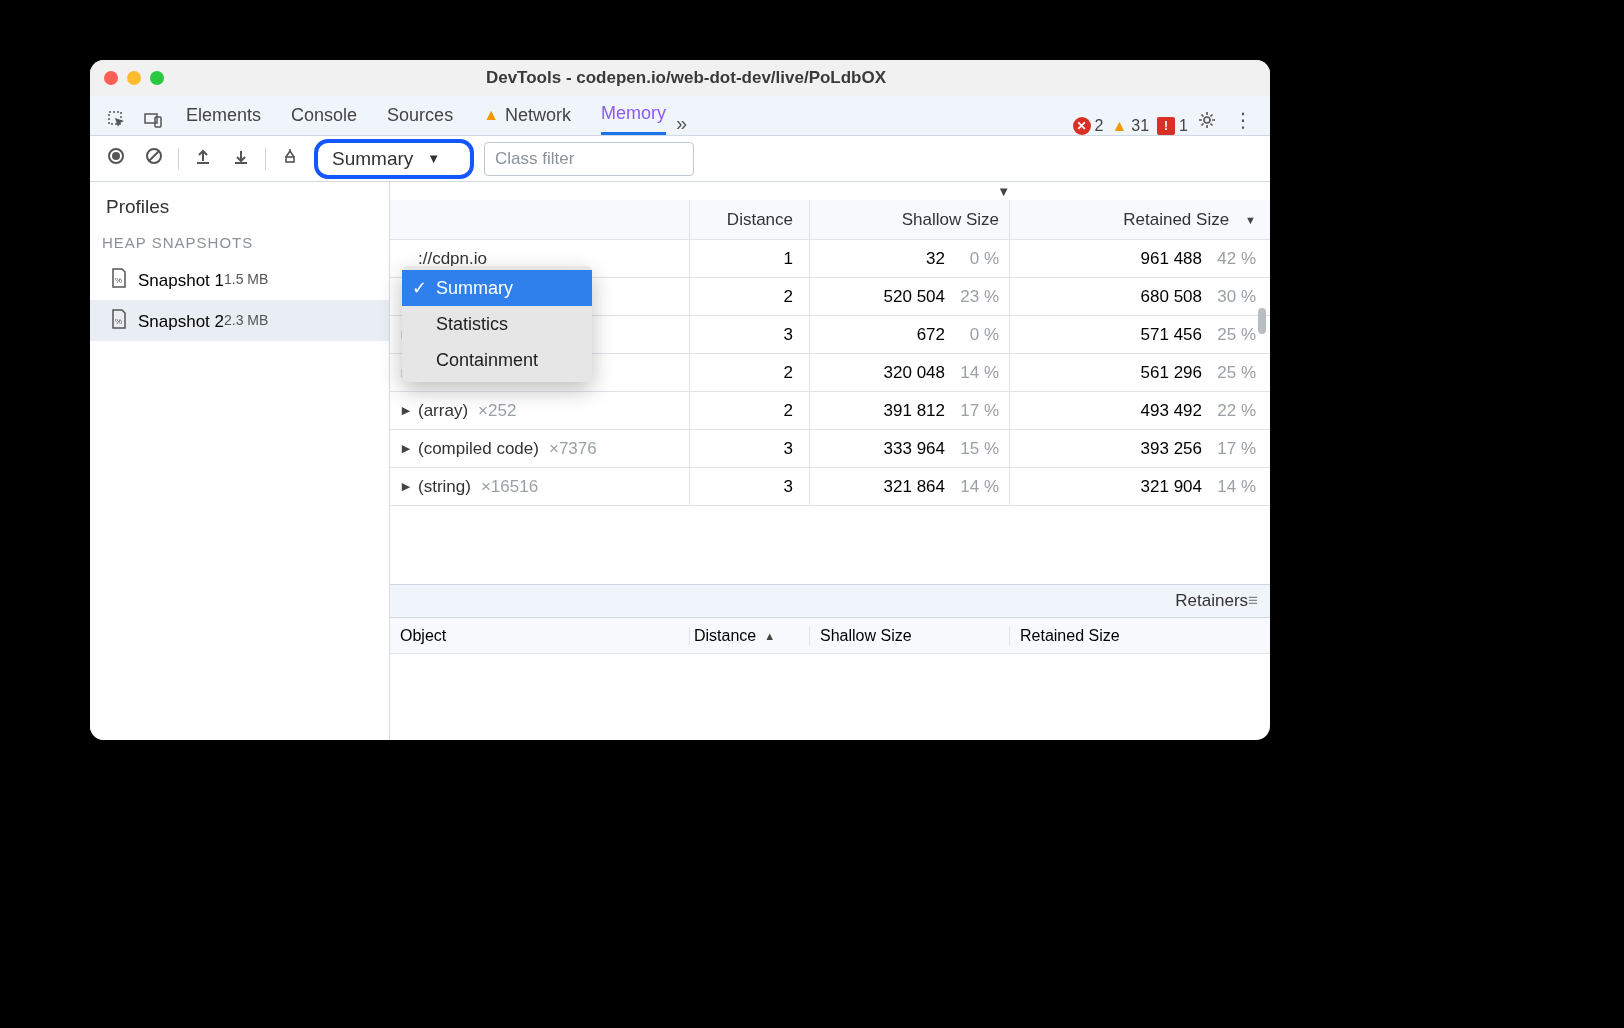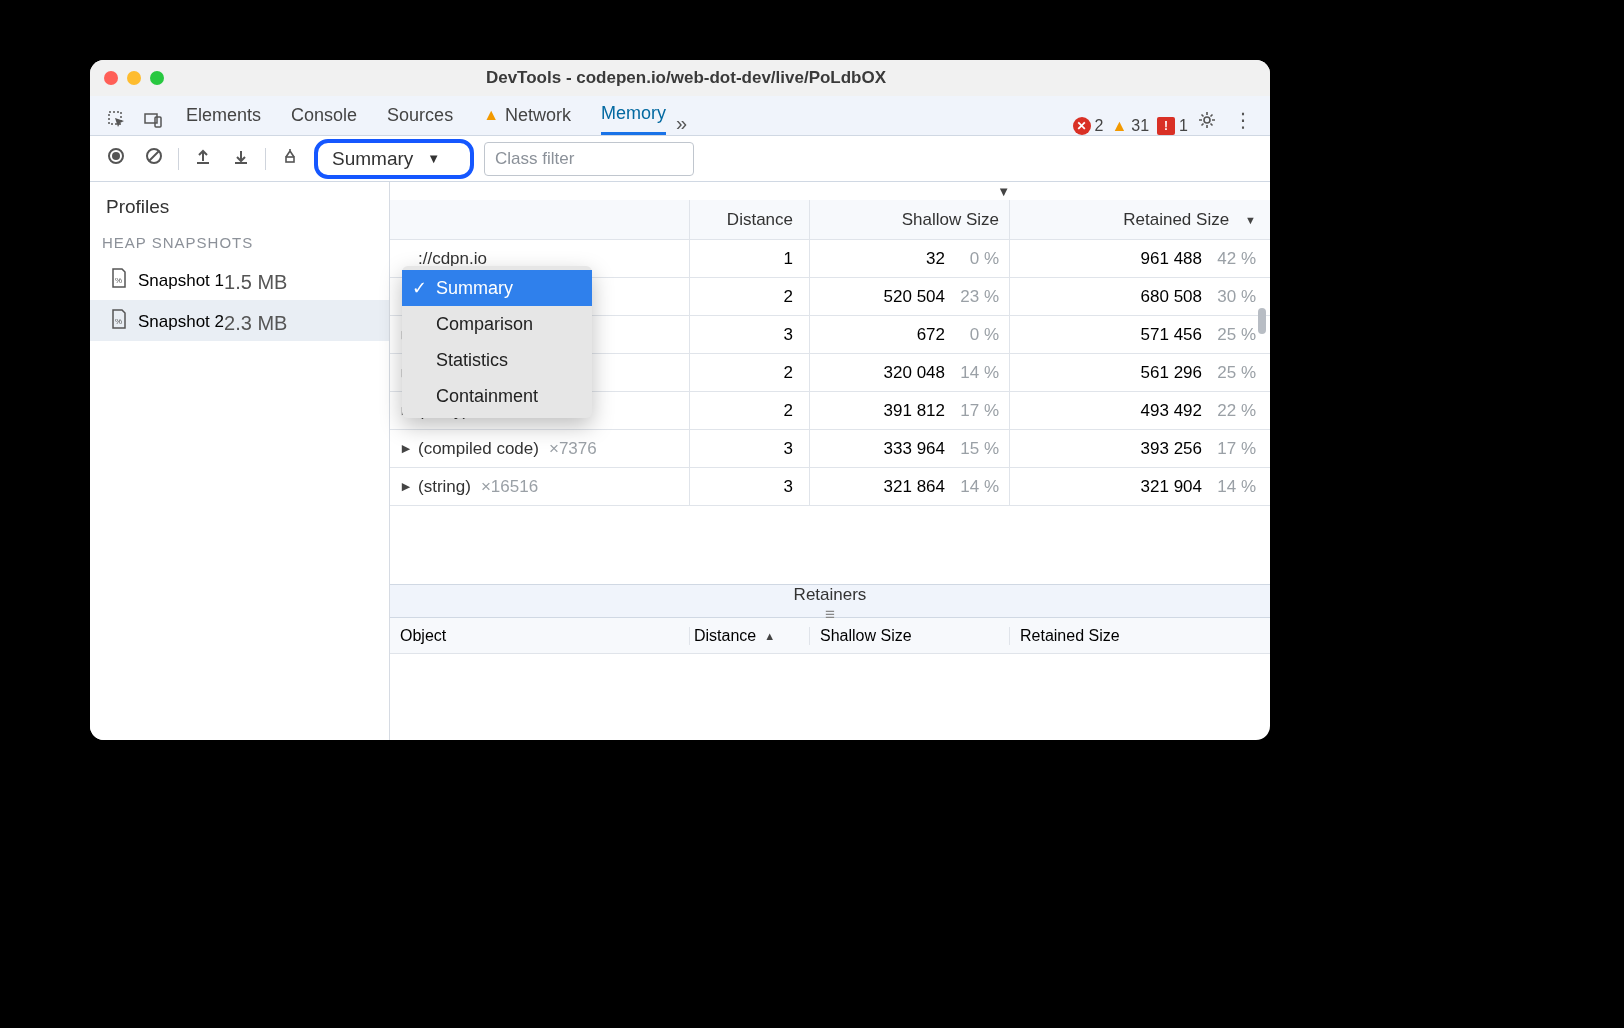--- a/index.html
+++ b/index.html
@@ -57,21 +57,21 @@
     width:34px; height:30px;
     display:flex; align-items:center; justify-content:center;
     color:#555;
   }
   .tabs { display:flex; gap:30px; margin-left:14px; }
   .tab {
     font-size:18px; color:#444;
     display:flex; align-items:center; gap:6px;
     height:40px;
   }
-  .tab.active { color:#0369a1; border-bottom:3px solid #1a73e8; }
+  .tab.active { color:#8b5cf6; border-bottom:3px solid #1a73e8; }
   .tabstrip .spacer { flex:1; }
   .warnbadge { display:flex; align-items:center; gap:4px; font-size:16px; color:#444; margin-left:6px;}
   .overflow-chevrons { font-size:20px; color:#555; margin:0 8px;}
   .err-circle { width:18px;height:18px;border-radius:50%;background:#d93025;display:inline-flex;align-items:center;justify-content:center;color:#fff;font-size:12px;font-weight:700;}
   .warn-triangle { color:#f29900; font-size:16px; }
   .issue-square { width:18px;height:18px;background:#d93025;display:inline-flex;align-items:center;justify-content:center;color:#fff;font-size:12px;font-weight:700;border-radius:2px;}
   
   .memtoolbar {
     height:46px; border-bottom:1px solid #d0d8e3;
     display:flex; align-items:center; padding:0 12px; gap:10px;
@@ -111,40 +111,40 @@
     padding:6px 16px 8px 12px;
   }
   .snap-item {
     display:flex; align-items:flex-start; gap:10px;
     padding:6px 10px 6px 20px;
     font-size:17px;
   }
   .snap-item.selected { background:#e9eef4; }
   .snap-item .snap-icon { color:#555; margin-top:2px; }
   .snap-item .snap-text { display:flex; flex-direction:row;margin-top:6px; }
-  .snap-item .snap-size { font-size:20px; color:#555; }
+  .snap-item .snap-size { font-size:14px; color:#555; }
   
   .main { flex:1; display:flex; flex-direction:column; min-width:0; }
   .grid-header, .grid-row, .ret-header {
     display:flex;
     border-bottom:1px solid #e0e4ea;
   }
   .grid-header { background:#f7f9fc; height:40px; align-items:center; }
   .grid-row { height:38px; align-items:center; }
   .col-c { flex: 0 0 300px; display:flex; align-items:center; padding-left:10px; gap:6px; font-size:17px; border-right:1px solid #e0e4ea; height:100%; }
   .col-d { flex: 0 0 120px; text-align:right; padding-right:16px; font-size:17px; border-right:1px solid #e0e4ea; height:100%; display:flex;align-items:center;justify-content:flex-end;}
   .col-s { flex: 0 0 200px; text-align:right; padding-right:10px; font-size:17px; border-right:1px solid #e0e4ea; height:100%; display:flex;align-items:center;justify-content:flex-end; gap:10px;}
   .col-r { flex: 1; text-align:right; padding-right:14px; font-size:17px; height:100%; display:flex;align-items:center;justify-content:flex-end; gap:10px;}
   .pct { color:#9aa0a6; min-width:44px; text-align:right;}
   .hdr { font-weight:400; color:#333; }
   .constructor-name { color:#333; }
   .constructor-count { color:#9aa0a6; margin-left:4px;}
   .tri { color:#444; font-size:11px; width:12px; text-align:center;}
   .sort-caret { color:#444; font-size:11px; margin-left:6px;}
-  .retainers-bar { background:#f0f4fb; height:34px; display:flex;align-items:center; padding:0 12px; font-size:17px; color:#333; border-top:1px solid #d0d8e3; border-bottom:1px solid #d0d8e3; justify-content:space-between;flex-direction:column;}
+  .retainers-bar { background:#f0f4fb; height:34px; display:flex;align-items:center; padding:0 12px; font-size:17px; color:#333; border-top:1px solid #d0d8e3; border-bottom:1px solid #d0d8e3; justify-content:flex-end;}
   .ret-header { background:#f7f9fc; height:36px; align-items:center; }
   .ret-cols { display:flex; width:100%; }
   .rc-o { flex:0 0 300px; padding-left:10px; border-right:1px solid #e0e4ea; display:flex;align-items:center;}
   .rc-d { flex:0 0 120px; border-right:1px solid #e0e4ea; display:flex;align-items:center; justify-content:flex-start; padding-left:4px; gap:2px;}
   .rc-s { flex:0 0 200px; border-right:1px solid #e0e4ea; display:flex;align-items:center; padding-left:10px;}
   .rc-r { flex:1; display:flex;align-items:center; padding-left:10px;}
   
   .dropdown-menu {
     position:absolute;
     left:312px; top:206px;
@@ -462,23 +462,20 @@
       </div>
       <div style="height:86px;"></div>
     </div>
   </div>
 
   <div class="dropdown-menu">
     <div class="item selected">
         <span>Summary</span>
       </div>
     <div class="item">
-        <span>Comparison</span>
-      </div>
-    <div class="item">
         <span>Statistics</span>
       </div>
     <div class="item">
         <span>Containment</span>
       </div>
   </div>
 
   <div class="scroll-thumb"></div>
 </div>
 

